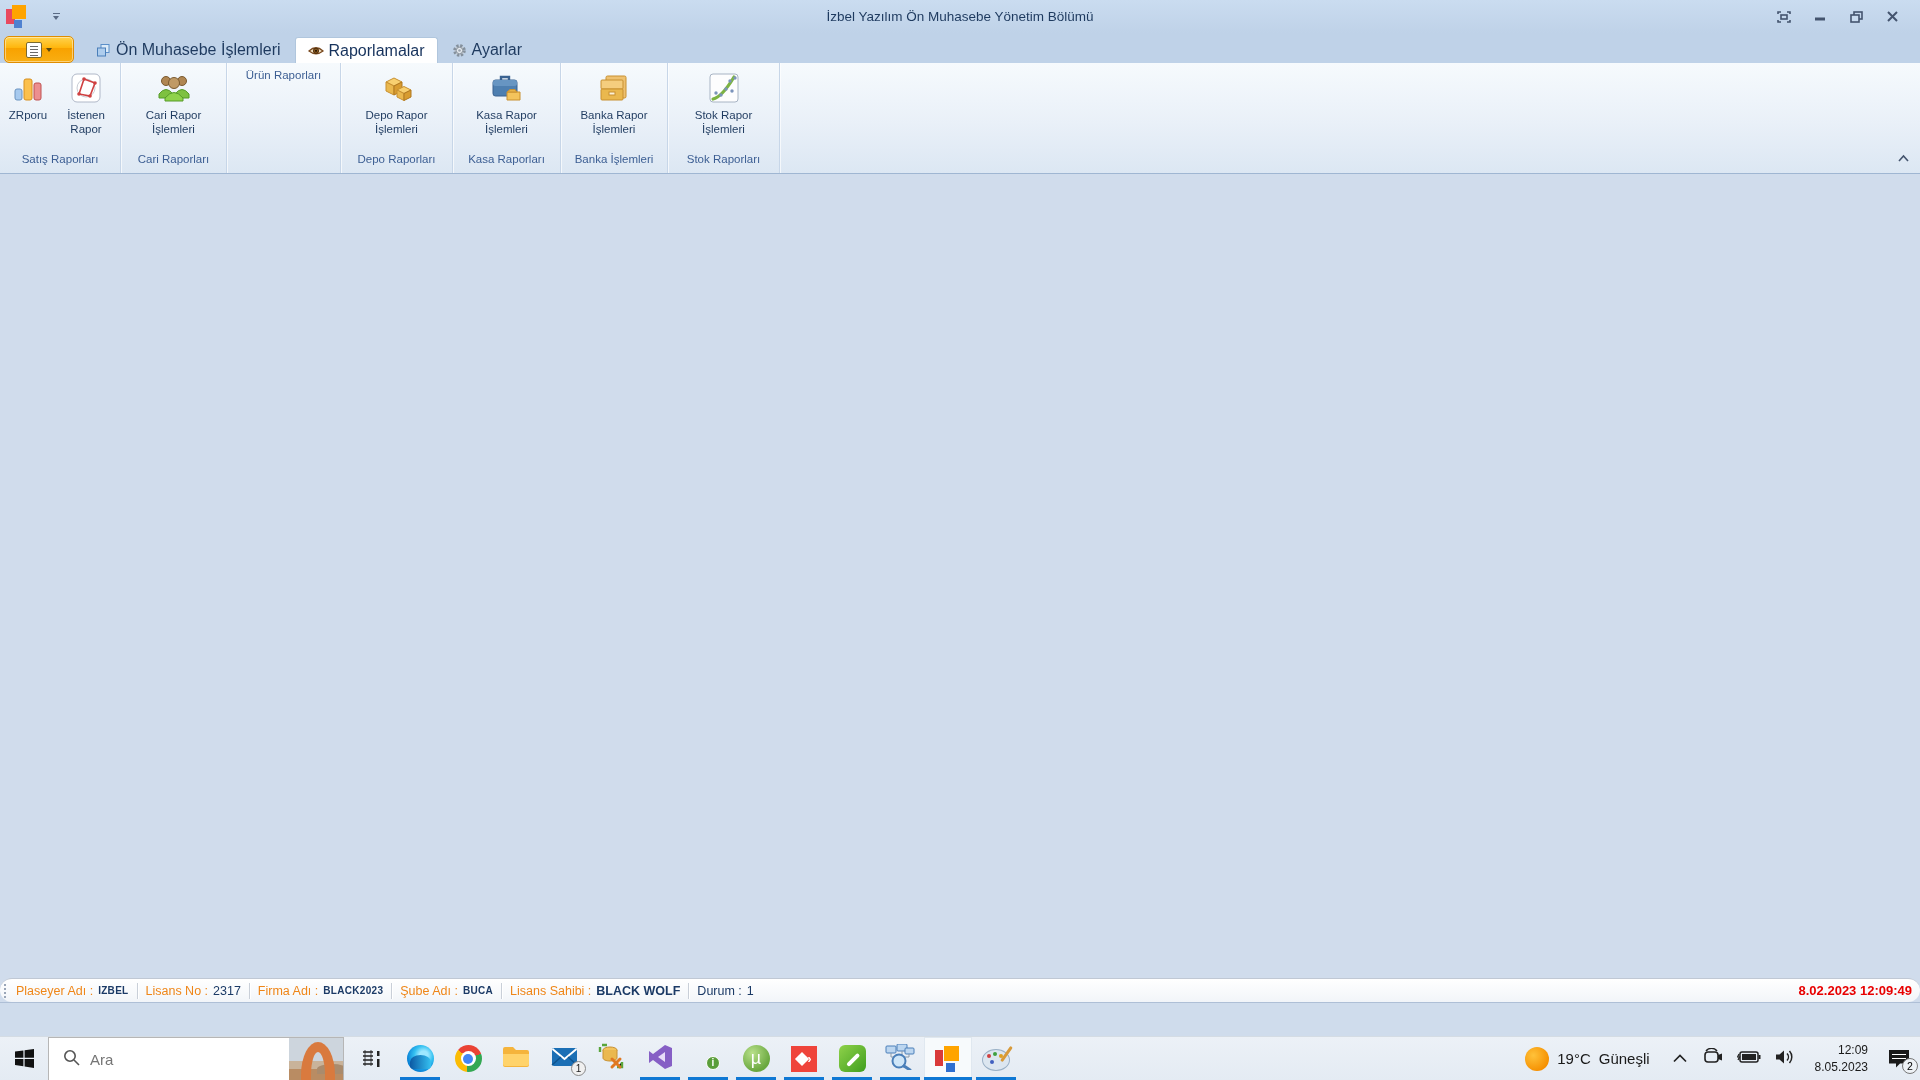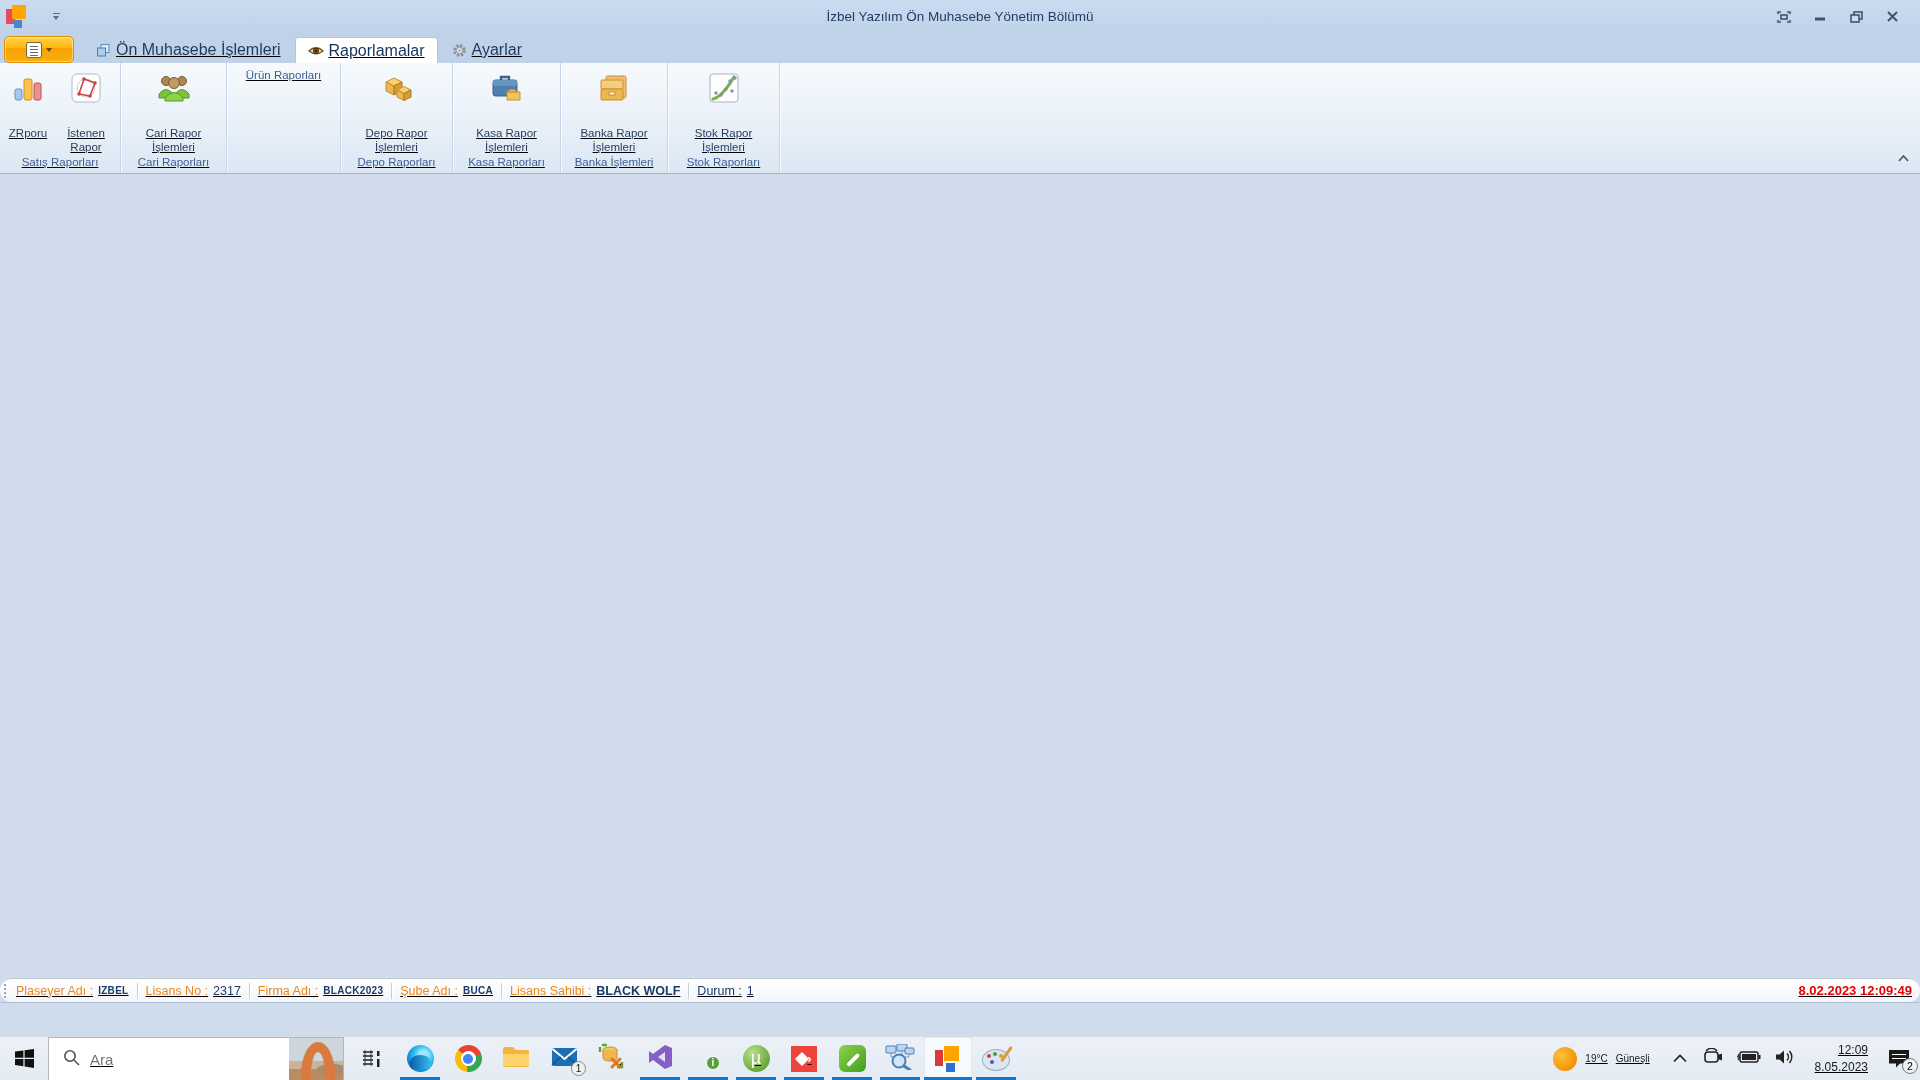--- a/index.html
+++ b/index.html
@@ -1,18 +1,18 @@
 <!DOCTYPE html>
 <html><head>
 <meta charset="utf-8">
 <style>
   * { box-sizing: border-box; margin: 0; padding: 0; }
   html,body { width:1920px; height:1080px; overflow:hidden;
     font-family:"Liberation Sans", sans-serif; }
-  .screen { width:1920px; height:1080px; display:flex; flex-direction:column; background:#d0dcec;text-decoration:underline; }
+  .screen { width:1920px; height:1080px; display:flex; flex-direction:column; background:#d0dcec; }
 
   
   .titlebar { height:33px; background:linear-gradient(#cadcf0,#bfd2e8); position:relative;
     display:flex; align-items:center; flex:0 0 auto; }
   .appicon { position:relative; width:26px; height:24px; margin-left:6px; }
   .appicon .sq-red { position:absolute; left:0; top:4px; width:9px; height:15px; background:#e8495f; }
   .appicon .sq-orange { position:absolute; left:6px; top:0; width:14px; height:14px; background:#ffa400; }
   .appicon .sq-blue { position:absolute; left:8px; top:15px; width:8px; height:8px; background:#4f81d0; }
   .qat-arrow { margin-left:18px; width:12px; height:12px; display:flex; flex-direction:column; align-items:center; justify-content:center; cursor:default; }
   .qat-arrow .bar { width:7px; height:1px; background:#5a6b85; margin-bottom:2px; }
@@ -35,21 +35,21 @@
   .tab { height:26px; display:flex; align-items:center; padding:0 12px; font-size:16px; color:#1e3a5f; margin-right:2px; border-radius:3px 3px 0 0; }
   .tab.active { background:#fff; border:1px solid #b0c6dd; border-bottom:none; color:#16325c; }
   .tab .t-icon { margin-right:5px; display:flex; }
 
   
   .ribbon { height:111px; flex:0 0 auto; position:relative;
     background:linear-gradient(#f6fafd,#e9f0f8 55%,#dce7f3);
     border-bottom:1px solid #9fb6d2; display:flex; }
   .rgroup { display:flex; flex-direction:column; border-right:1px solid #c7d6e8; box-shadow:1px 0 0 #ffffffaa; padding-top:6px; }
   .rgroup .btns { flex:1; display:flex; justify-content:center; align-items:flex-start; }
-  .rbtn { display:flex; flex-direction:column; align-items:center; padding:2px 3px;gap:18px; }
+  .rbtn { display:flex; flex-direction:column; align-items:center; padding:2px 3px; }
   .rbtn .icon32 { width:34px; height:34px; display:flex; align-items:center; justify-content:center; }
   .rbtn .blabel { margin-top:4px; font-size:11.5px; line-height:1.18; color:#1e3a5f; text-align:center; }
   .rgroup .caption { height:20px; font-size:11.5px; color:#3c5e93; text-align:center; }
   .ribbon-collapse { position:absolute; right:10px; bottom:6px; }
   .g1{width:121px}.g2{width:106px}.g3{width:114px}.g4{width:112px}.g5{width:108px}.g6{width:107px}.g7{width:112px}
 
   
   .content { flex:1; background:#d0dcec; }
 
   
@@ -102,21 +102,21 @@
   .izbel-sq { position:relative; width:26px; height:26px; }
   .izbel-sq .a { position:absolute; left:0; top:4px; width:8px; height:16px; background:#d93a3a; }
   .izbel-sq .b { position:absolute; left:9px; top:0; width:15px; height:15px; background:#ffa400; }
   .izbel-sq .c { position:absolute; left:11px; top:17px; width:9px; height:9px; background:#2f6fd0; }
   .palette { position:relative; width:28px; height:24px; }
   .palette .base { position:absolute; inset:2px 0 0 0; background:#dce6f0; border:1px solid #9ab0c6; border-radius:50%; }
   .palette .dot { position:absolute; width:4px; height:4px; border-radius:50%; }
   .palette .brush { position:absolute; right:2px; top:-2px; width:3px; height:18px; background:#d89a3a; transform:rotate(35deg); border-radius:2px; }
 
   .sun { width:24px; height:24px; border-radius:50%; background:radial-gradient(circle at 35% 35%, #ffc23a, #f58f00 75%); margin-right:8px; }
-  .weather-wrap { display:flex; align-items:center; padding:0 12px; font-size:10px; color:#1a1a1a; }
+  .weather-wrap { display:flex; align-items:center; padding:0 12px; font-size:15px; color:#1a1a1a; }
   .weather-wrap .cond { margin-left:8px; }
   .tray { display:flex; align-items:center; gap:14px; padding:0 10px; }
   .clockblock { display:flex; flex-direction:column; justify-content:center; align-items:flex-end;
     font-size:12px; color:#1a1a1a; padding:0 10px; line-height:1.35; }
   .notif { width:42px; display:flex; align-items:center; justify-content:center; position:relative; }
   .notif .pane { width:20px; height:18px; background:#1a1a1a; clip-path:polygon(0 0,100% 0,100% 78%,55% 78%,35% 100%,35% 78%,0 78%); position:relative; }
   .notif .pane i { position:absolute; left:3px; right:3px; height:1.5px; background:#fff; }
   .notif .pane i:nth-child(1){top:4px}.notif .pane i:nth-child(2){top:8px}
   .notif .nbadge { position:absolute; right:2px; bottom:6px; width:16px; height:16px; border-radius:50%;
     background:#eef2f6; border:1px solid #777; font-size:10.5px; display:flex; align-items:center; justify-content:center; }

